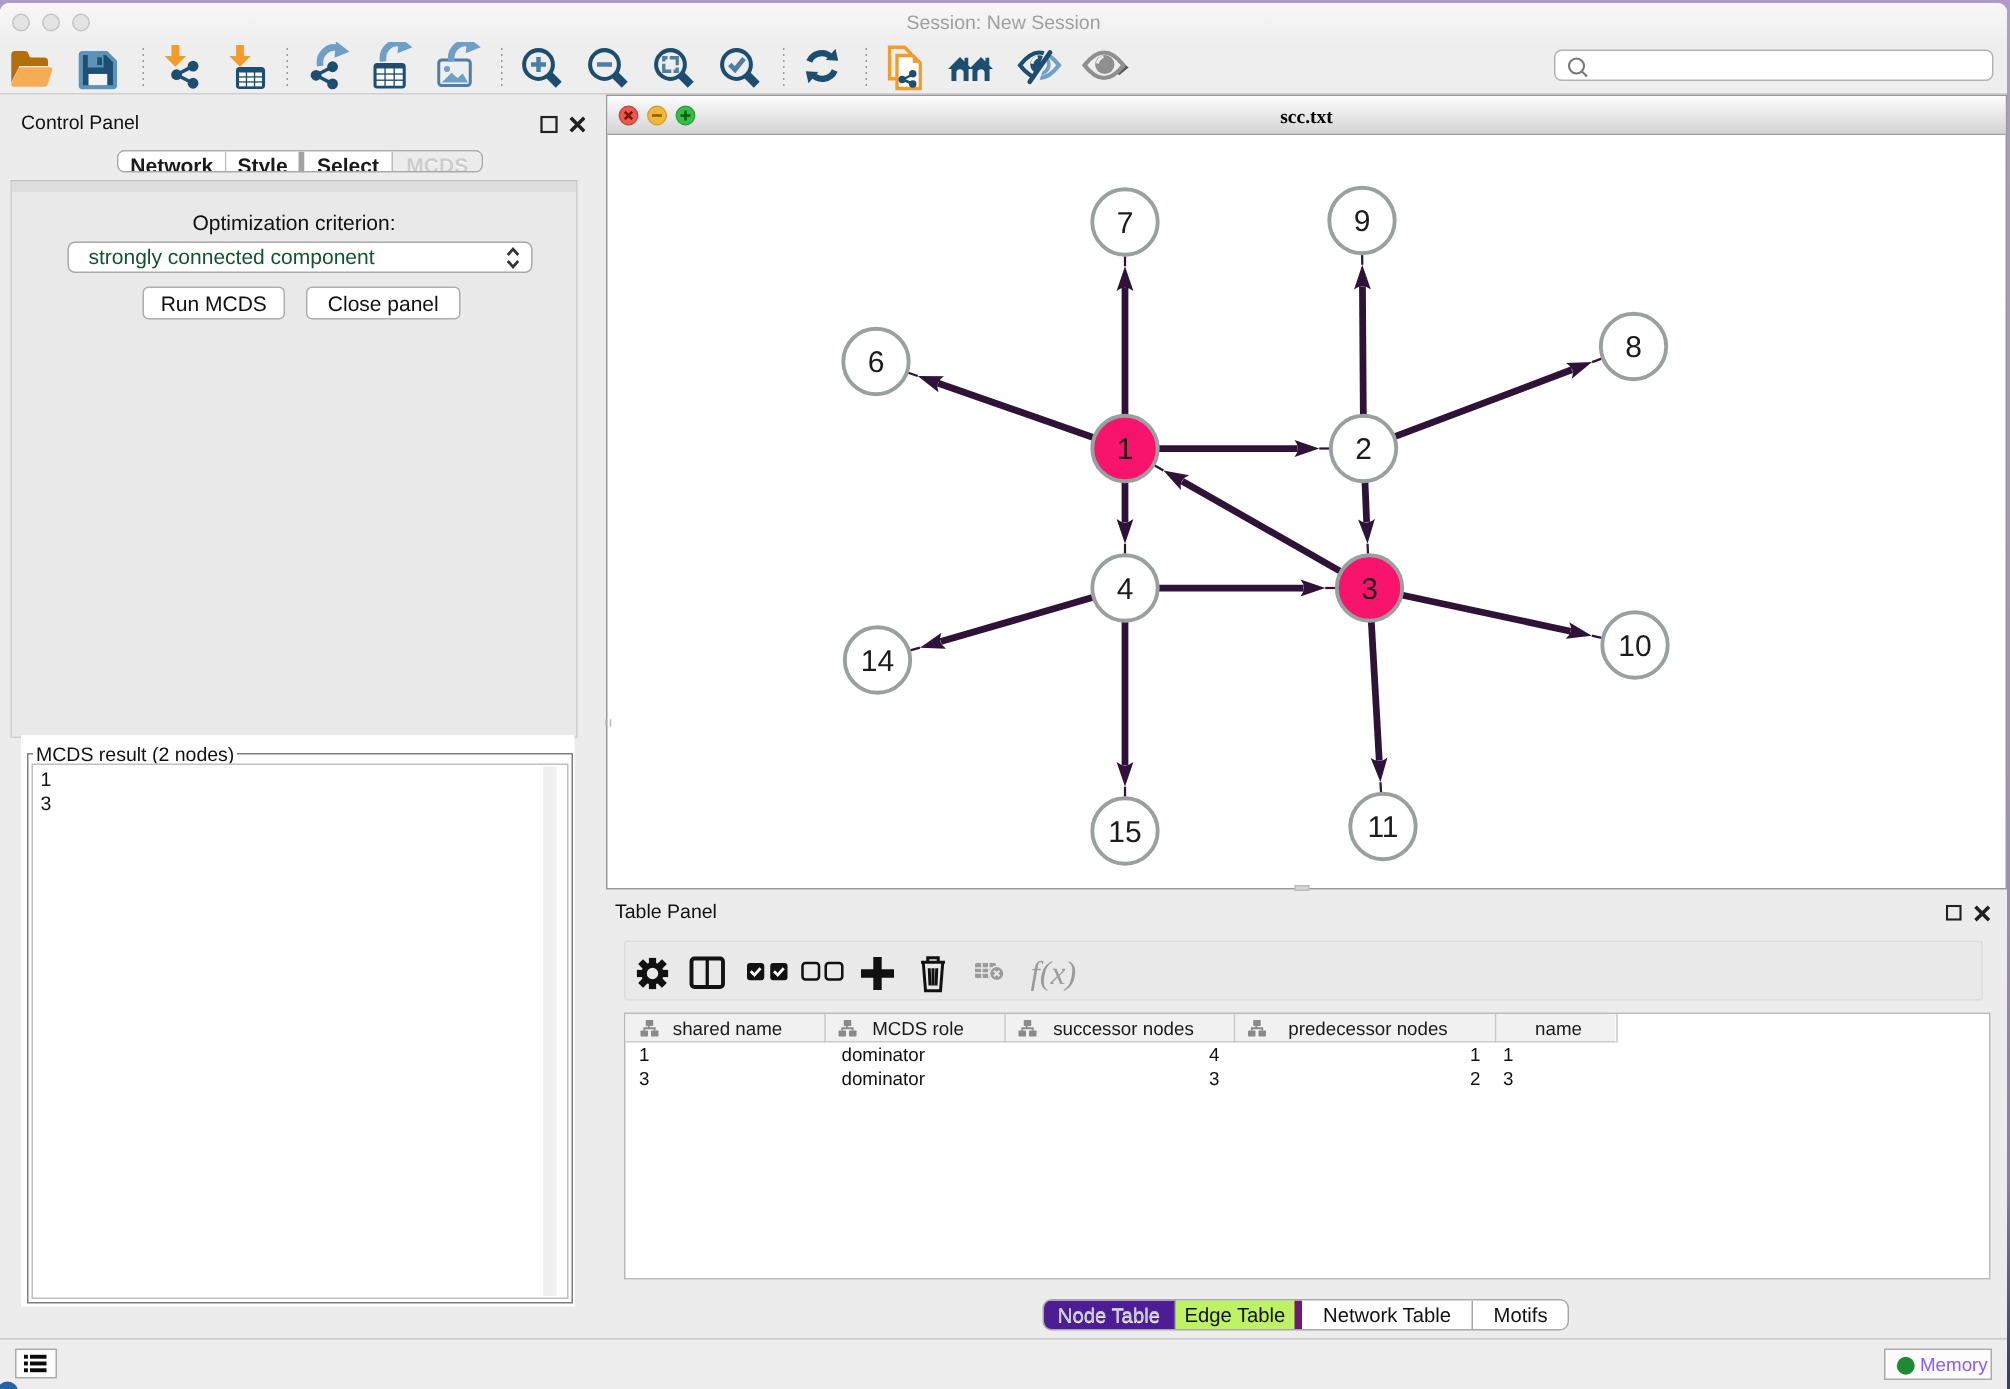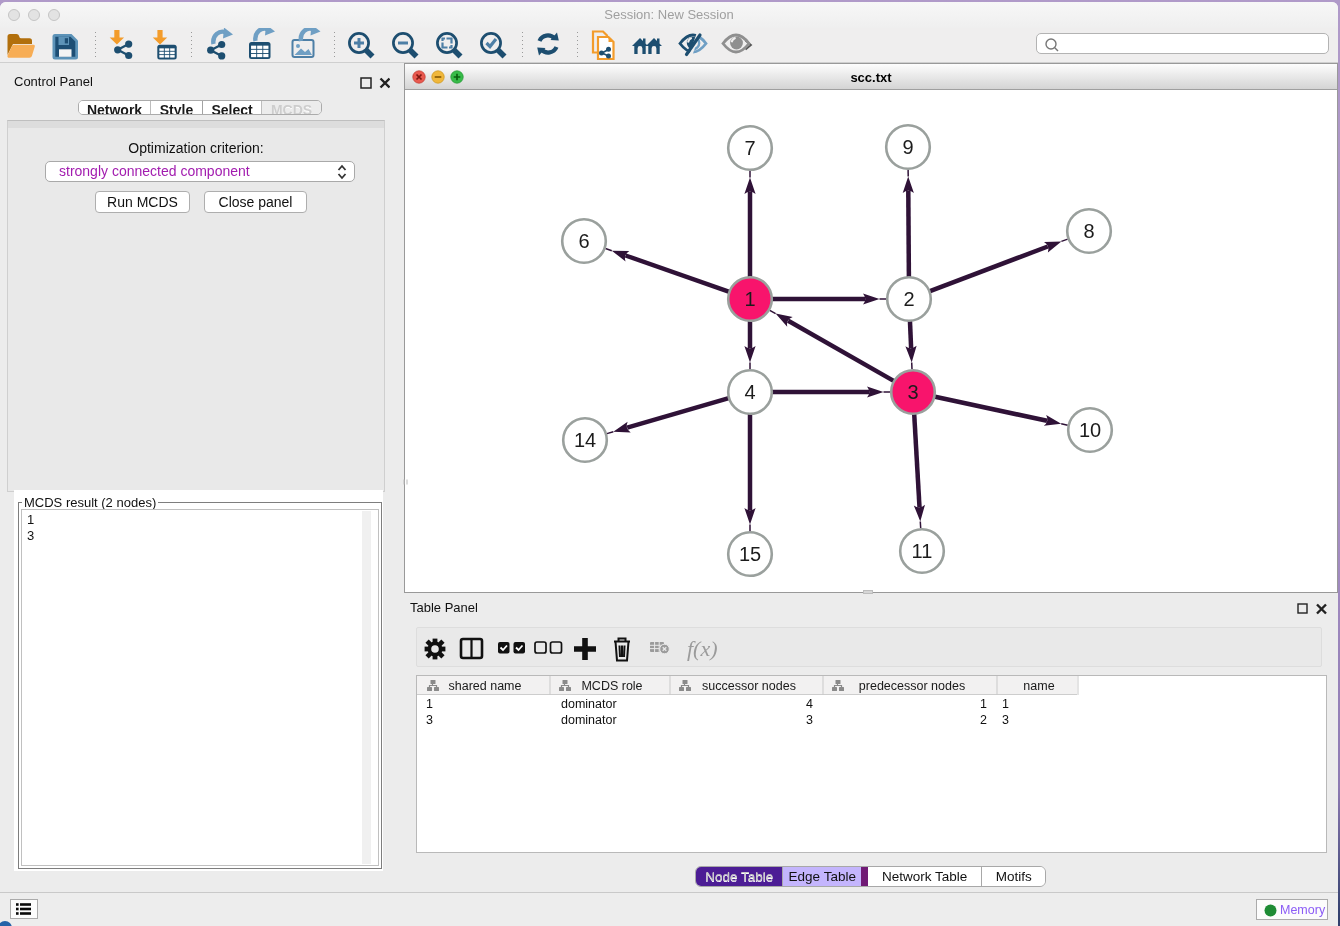--- a/index.html
+++ b/index.html
@@ -23,21 +23,21 @@
   #searchbox { position:absolute; left:1036px; top:5px; width:293px; height:21px;
       background:#fff; border:1px solid #b3b3b3; border-radius:5px; }
   
   #cp-title { position:absolute; left:14px; top:72px; font-size:13px; color:#111; }
   #tabpane { position:absolute; left:7px; top:118px; width:378px; height:372px;
       background:#e9e9e9; border:1px solid #cfcfcf; border-top:1px solid #bfbfbf; }
   #opt-label { position:absolute; left:0; top:19px; width:100%; text-align:center;
       font-size:14px; color:#111; }
   #dropdown { position:absolute; left:37px; top:40px; width:310px; height:21px;
       background:#fff; border:1px solid #a9a9a9; border-radius:5px;
-      font-size:14px; color:#a21caf; line-height:19px; padding-left:13px; }
+      font-size:14px; color:#14532d; line-height:19px; padding-left:13px; }
   .btn { position:absolute; top:70px; height:22px; background:#fff;
       border:1px solid #aeaeae; border-radius:4px; font-size:14px; color:#111;
       text-align:center; line-height:20px; }
   
   #mcds-wrap { position:absolute; left:14px; top:488px; width:369px; height:381px; background:#fff;padding-left:36px; }
   #mcds-border { position:absolute; left:4px; top:12px; right:1px; bottom:2px; border:1px solid #7e7e7e; }
   #mcds-legend { position:absolute; left:8px; top:5px; background:#fff; padding:0 2px;
       font-size:13px; color:#111; }
   #mcds-text { position:absolute; left:7px; top:19px; width:358px; height:357px;
       background:#fff; border:1px solid #c0c0c0; font-size:13px; color:#111; line-height:16px; padding:2px 0 0 5px;}
@@ -220,21 +220,21 @@
         <path d="M13.6 14.3 a 6 6 0 0 1 4 -4.6" fill="none" stroke="#efeeee" stroke-width="2"></path>
       </svg>
   </div>
     <div id="cp-title">Control Panel</div>
   <svg width="30" height="12" viewBox="0 0 30 12" style="position:absolute;left:360px;top:75px">
     <rect x="1" y="1" width="10" height="10" fill="none" stroke="#222" stroke-width="1.5"></rect>
     <path d="M20.5 1.5 L29.5 10.5 M29.5 1.5 L20.5 10.5" stroke="#222" stroke-width="2.4"></path>
   </svg>
   <div style="position:absolute;left:78px;top:98px;width:244px;height:15px;border:1px solid #ababab;border-radius:5px;overflow:hidden;display:flex;font-weight:bold;font-size:14px;">
     <div style="width:72px;background:#fff;color:#1a1a1a;border-right:1px solid #bdbdbd;text-align:center;line-height:18px;">Network</div>
-    <div style="width:52px;background:#fff;color:#1a1a1a;border-right:1px solid #a3a3a3;text-align:center;line-height:18px;">Style</div>
+    <div style="width:52px;background:#fff;color:#1a1a1a;border-right:4px solid #a3a3a3;text-align:center;line-height:18px;">Style</div>
     <div style="width:59px;background:#fff;color:#1a1a1a;border-right:1px solid #bdbdbd;text-align:center;line-height:18px;">Select</div>
     <div style="flex:1;background:#ececec;color:#cdcdcd;text-shadow:0 1px 0 #fff;text-align:center;line-height:18px;">MCDS</div>
   </div>
   <div id="tabpane">
       <div style="position:absolute;left:0;right:0;top:0;height:7px;background:#dddddd;"></div>
     <div id="opt-label">Optimization criterion:</div>
     <div id="dropdown">strongly connected component
       <svg width="12" height="16" viewBox="0 0 12 16" style="position:absolute;right:6px;top:2px">
         <path d="M2.5 6 L6 2 L9.5 6 M2.5 10 L6 14 L9.5 10" fill="none" stroke="#333" stroke-width="1.8"></path>
       </svg>
@@ -243,21 +243,21 @@
     <div class="btn" style="left:196px;width:103px;">Close panel</div>
   </div>
   <div id="mcds-wrap">
     <div id="mcds-border"></div>
     <div id="mcds-legend">MCDS result (2 nodes)</div>
     <div id="mcds-text">1<br>3</div>
     <div id="mcds-scroll"></div>
   </div>
 
     <div id="netwin" style="position:absolute;left:404px;top:61px;width:934px;height:530px;border:1px solid #999999;background:#fff;">
-    <div style="position:absolute;left:0;top:0;right:0;height:26px;background:linear-gradient(#fdfdfd,#d4d4d4);border-bottom:1px solid #9f9f9f;">
+    <div style="position:absolute;left:0;top:0;right:0;height:26px;background:linear-gradient(#fdfdfd,#d4d4d4);border-bottom:1px solid #9f9f9f;font-family:Liberation Serif, serif;">
       <svg width="60" height="14" viewBox="0 0 60 14" style="position:absolute;left:7px;top:6px">
         <circle cx="7" cy="7" r="6.2" fill="#e9594f" stroke="#c44238" stroke-width="0.8"></circle>
         <path d="M4.5 4.5 L9.5 9.5 M9.5 4.5 L4.5 9.5" stroke="#7e1610" stroke-width="1.7"></path>
         <circle cx="26" cy="7" r="6.2" fill="#f0b73b" stroke="#cf9a25" stroke-width="0.8"></circle>
         <line x1="22.7" y1="7" x2="29.3" y2="7" stroke="#8a5d05" stroke-width="1.7"></line>
         <circle cx="45" cy="7" r="6.2" fill="#37bb49" stroke="#2a9a38" stroke-width="0.8"></circle>
         <path d="M41.7 7 L48.3 7 M45 3.7 L45 10.3" stroke="#09600f" stroke-width="1.7"></path>
       </svg>
       <div style="position:absolute;left:0;right:0;top:6px;text-align:center;font-size:13px;color:#000;font-weight:bold;">scc.txt</div>
     </div>
@@ -433,21 +433,21 @@
         <text x="570" y="31.5" text-anchor="end" font-size="12.5" fill="#111">1</text>
         <text x="585" y="31.5" font-size="12.5" fill="#111">1</text>
         <text x="9" y="47.5" font-size="12.5" fill="#111">3</text>
         <text x="144" y="47.5" font-size="12.5" fill="#111">dominator</text>
         <text x="396" y="47.5" text-anchor="end" font-size="12.5" fill="#111">3</text>
         <text x="570" y="47.5" text-anchor="end" font-size="12.5" fill="#111">2</text>
         <text x="585" y="47.5" font-size="12.5" fill="#111">3</text>
       </svg>
     <div style="position:absolute;left:295px;top:272px;width:351px;height:21px;border:1px solid #a8a8a8;border-radius:6px;overflow:hidden;display:flex;">
         <div style="width:88px;color:#c8c8c8;text-shadow:0 1px 0 #fff;background:#4c1d95;border-right:1px solid #a8a8a8;font-size:13.5px;text-align:center;line-height:19px;">Node Table</div>
-        <div style="width:85px;color:#111;background:#c4b5fd;border-right:7px solid #701a75;font-size:13.5px;text-align:center;line-height:19px;">Edge Table</div>
+        <div style="width:85px;color:#111;background:#bef264;border-right:5px solid #701a75;font-size:13.5px;text-align:center;line-height:19px;">Edge Table</div>
         <div style="width:115px;color:#111;background:#fff;border-right:1px solid #a8a8a8;font-size:13.5px;text-align:center;line-height:19px;">Network Table</div>
         <div style="width:63px;color:#111;background:#fff;font-size:13.5px;text-align:center;line-height:19px;">Motifs</div>
       </div>
   </div>
 
   <div id="statusbar">
     <div class="statbtn" style="left:10px;bottom:7px;width:28px;height:20px;">
       <svg width="26" height="18" viewBox="0 0 26 18" style="position:absolute;left:0;top:0">
         <g fill="#0a0a0a">
             <rect x="9" y="3.2" width="11" height="2.6"></rect>

